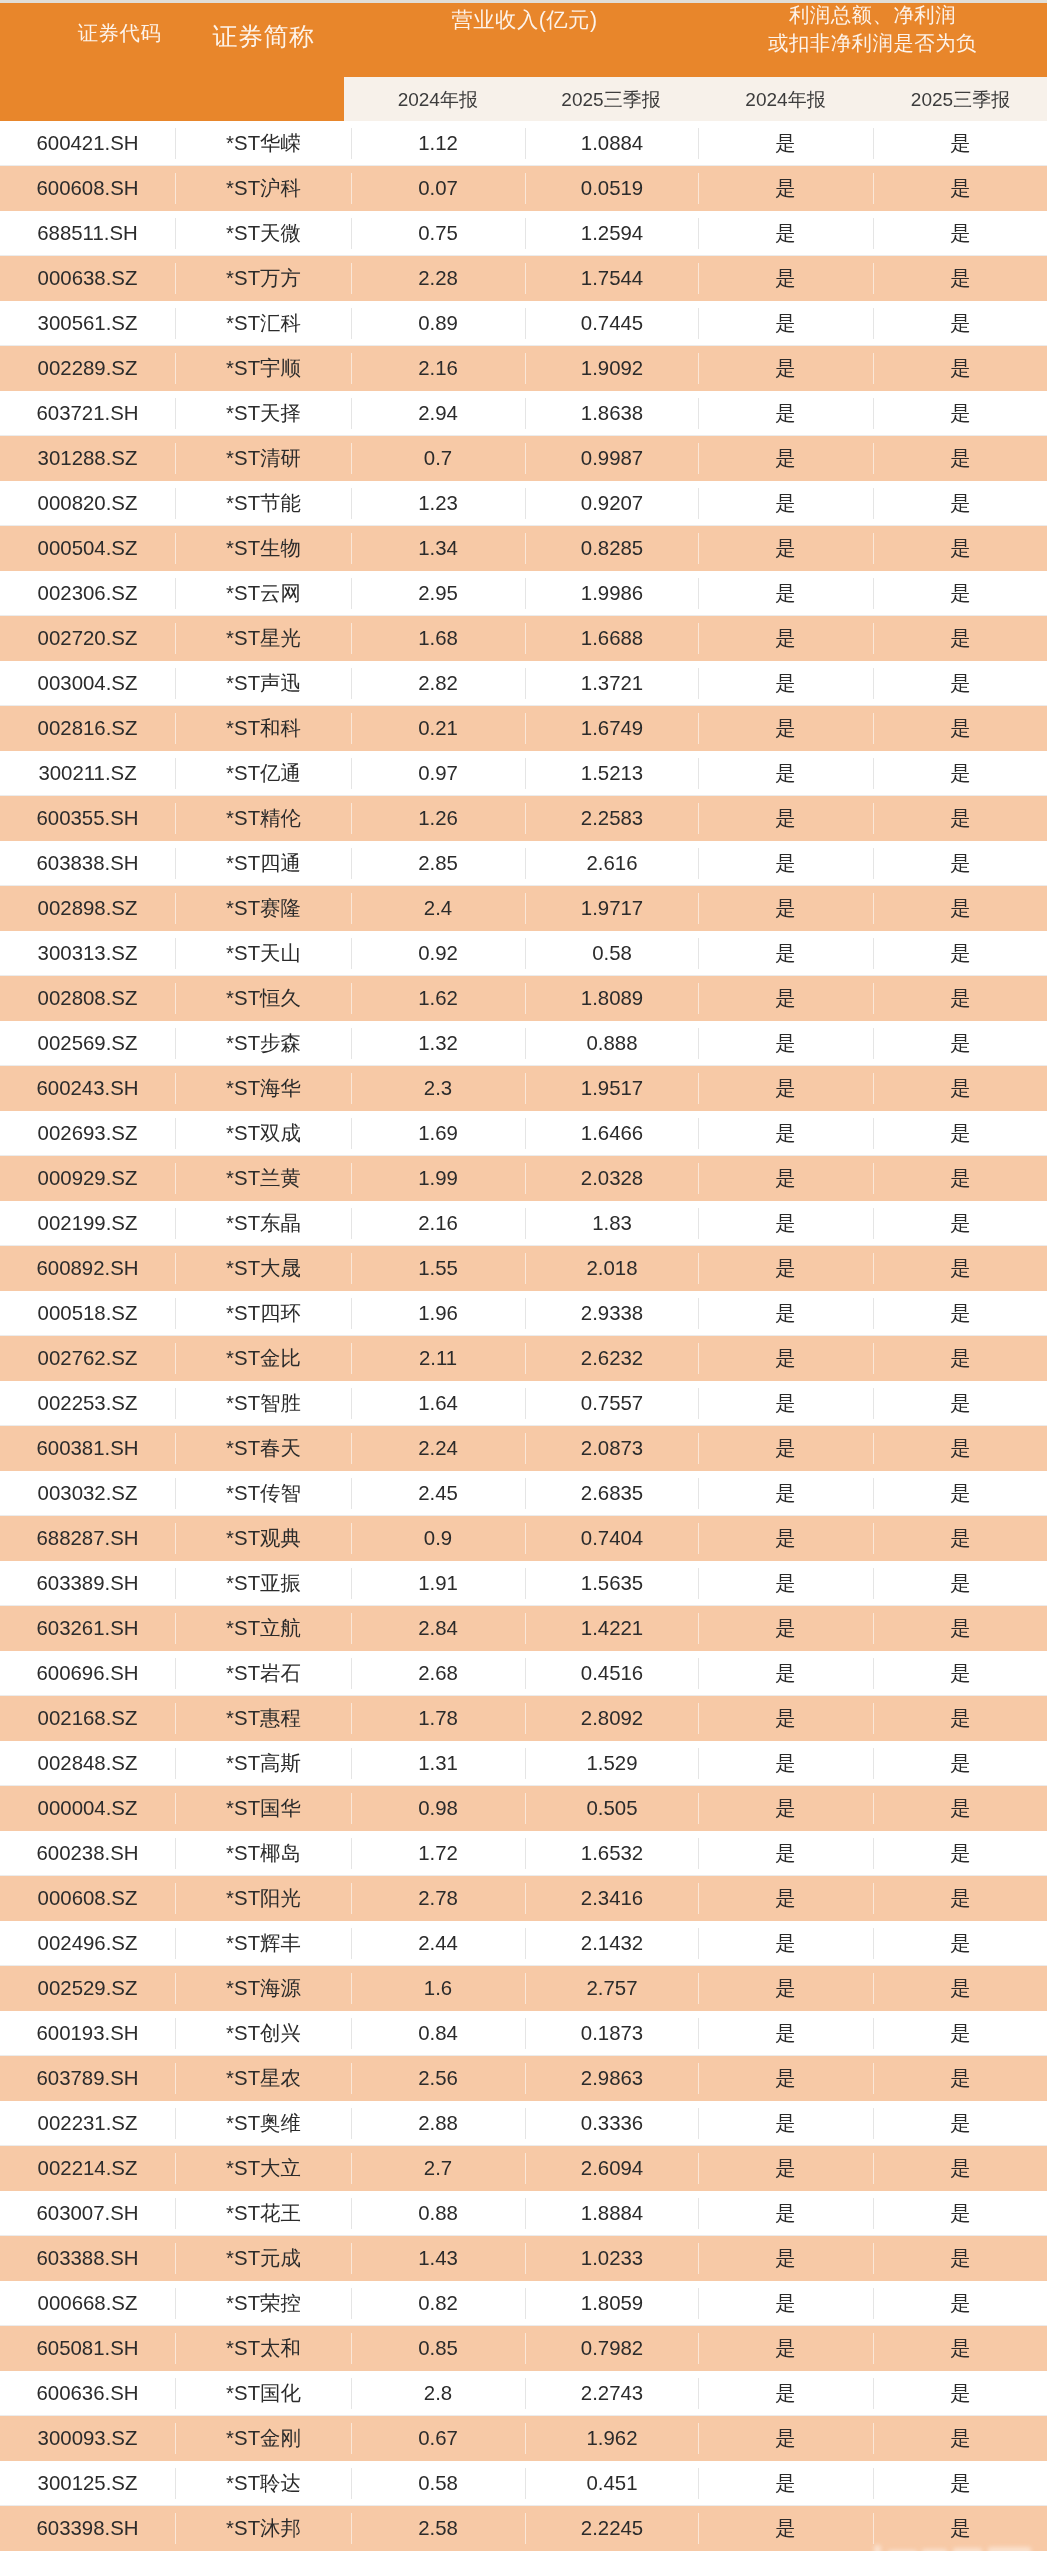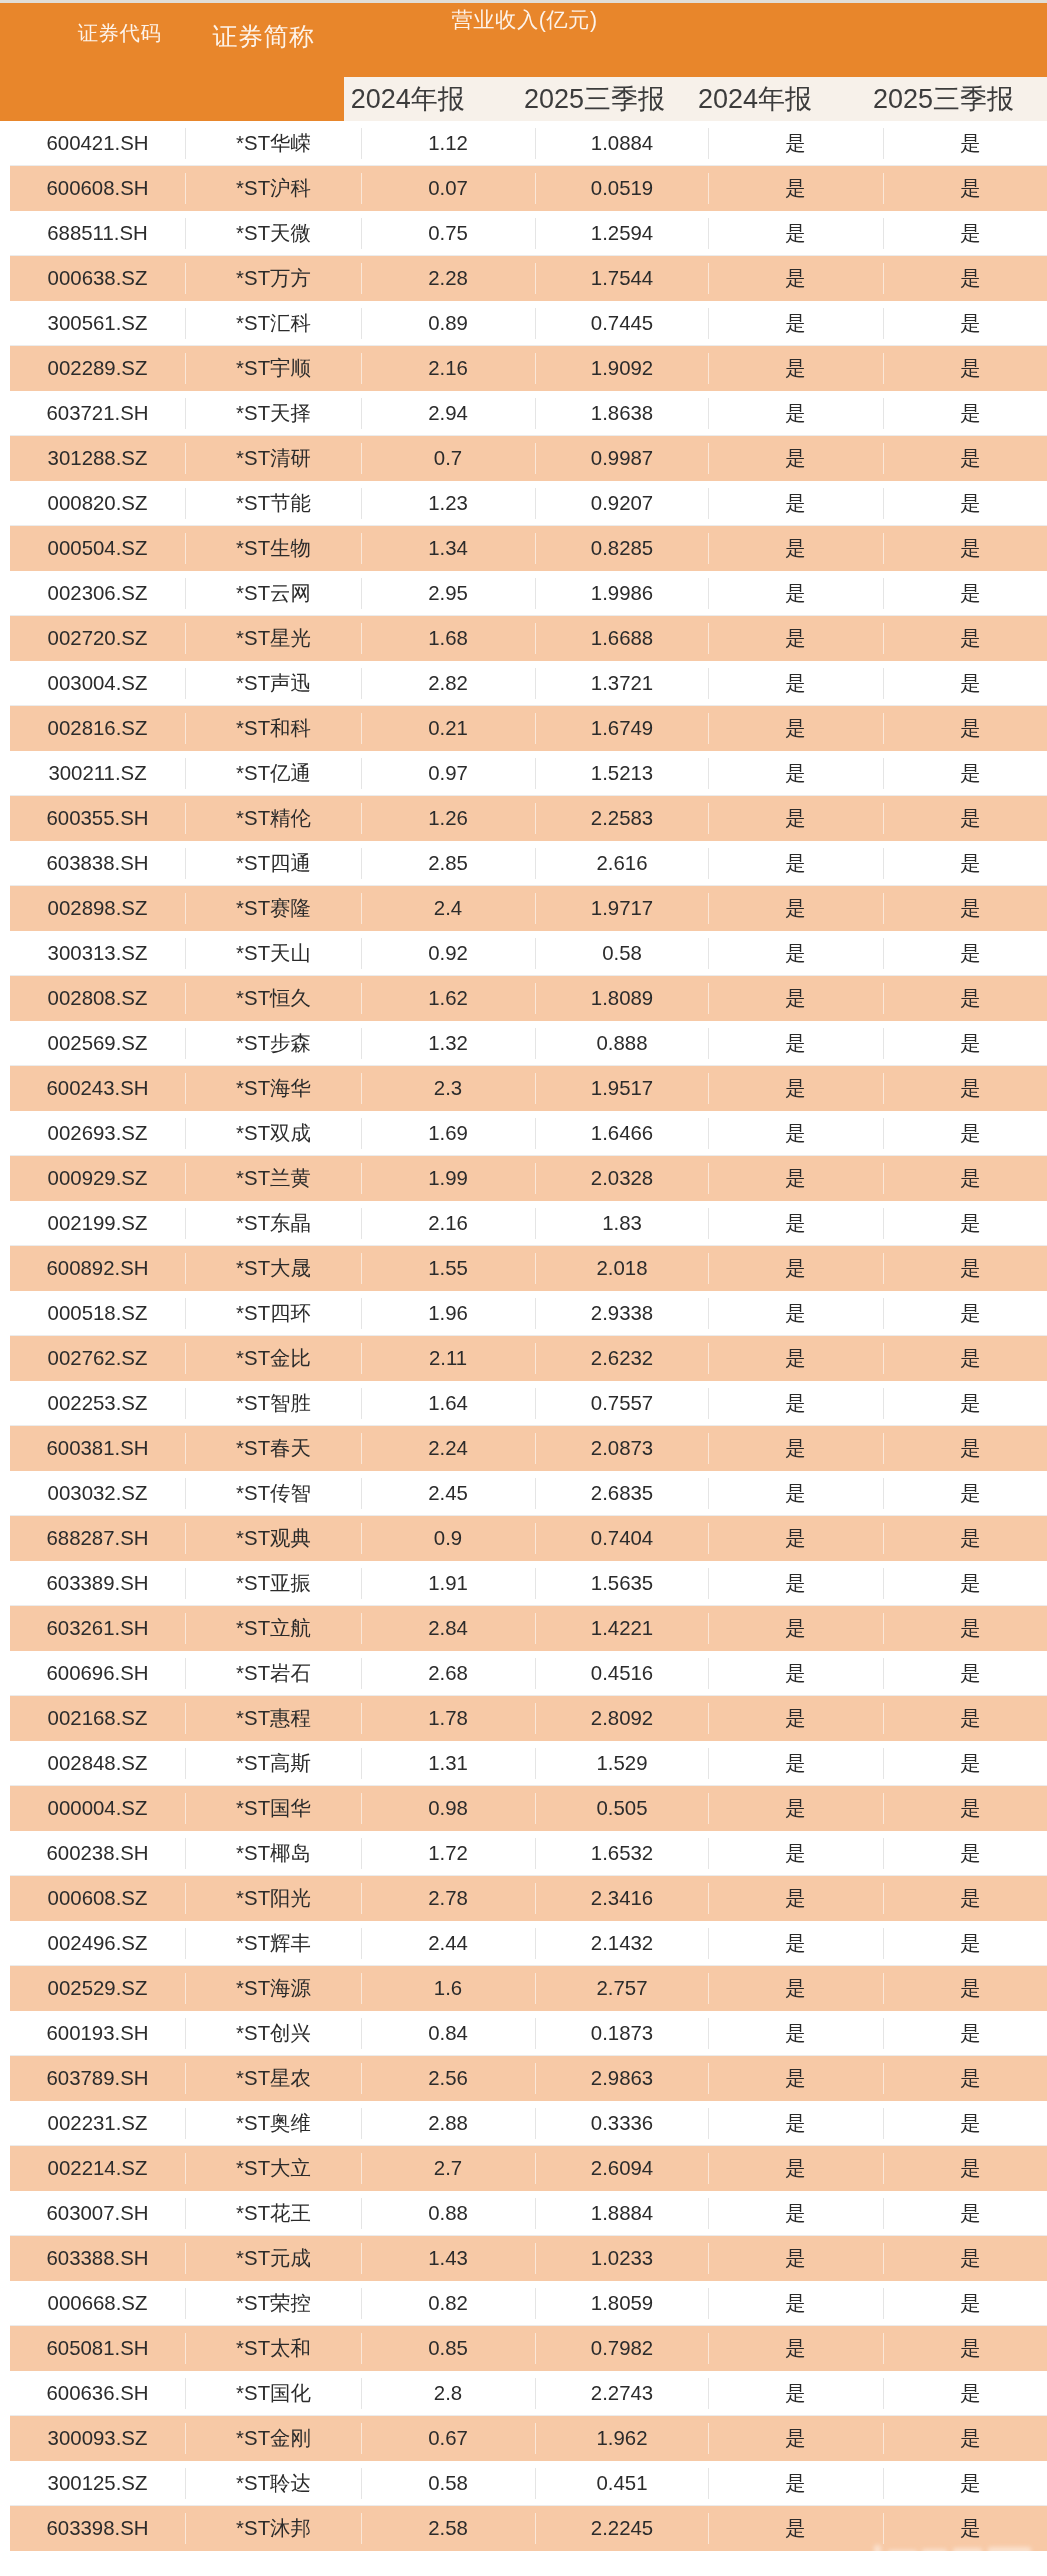--- a/index.html
+++ b/index.html
@@ -69,35 +69,34 @@
     position: absolute;
     left: 344px; top: 77px;
     width: 703px; height: 45px;
     background: #f7f1ea;
   }
   .subhead .sh-cell {
     position: absolute;
     top: 0;
     height: 45px;
     line-height: 45px;
-    text-align: left;
-    font-size: 27px;
+    text-align: center;
+    font-size: 19px;
     color: #3c3c3c;
     white-space: nowrap;
   }
   #sh-c0 { left: 6.8px;   width: 174px; }
   #sh-c1 { left: 180px; width: 174px; }
   #sh-c2 { left: 354px; width: 175px; }
   #sh-c3 { left: 529px; width: 175px; }
 
   
   .tbody {
     position: relative;
     width: 986px;
-    margin-left: 10px;
   }
   .row {
     position: relative;
     width: 1047px;
     height: 45px;
     box-sizing: border-box;
   }
   .row.odd  { background: #ffffff; }
   .row.even { background: #f7c9a6; }
 
@@ -171,20 +170,24 @@
 
   <div class="thead">
     <div class="thead-top-line"></div>
 
     <div class="hcell" id="h-code">证券代码</div>
 
     <div class="hcell" id="h-name">证券简称</div>
 
     <div class="hcell" id="h-rev">营业收入(亿元)</div>
 
+    <div class="hcell" id="h-loss">
+      <div>利润总额、净利润</div>
+      <div>或扣非净利润是否为负</div>
+    </div>
 
     <div class="subhead">
       <div class="sh-cell" id="sh-c0">2024年报</div>
       <div class="sh-cell" id="sh-c1">2025三季报</div>
       <div class="sh-cell" id="sh-c2">2024年报</div>
       <div class="sh-cell" id="sh-c3">2025三季报</div>
     </div>
   </div>
 
   <div class="tbody" id="tbody">

